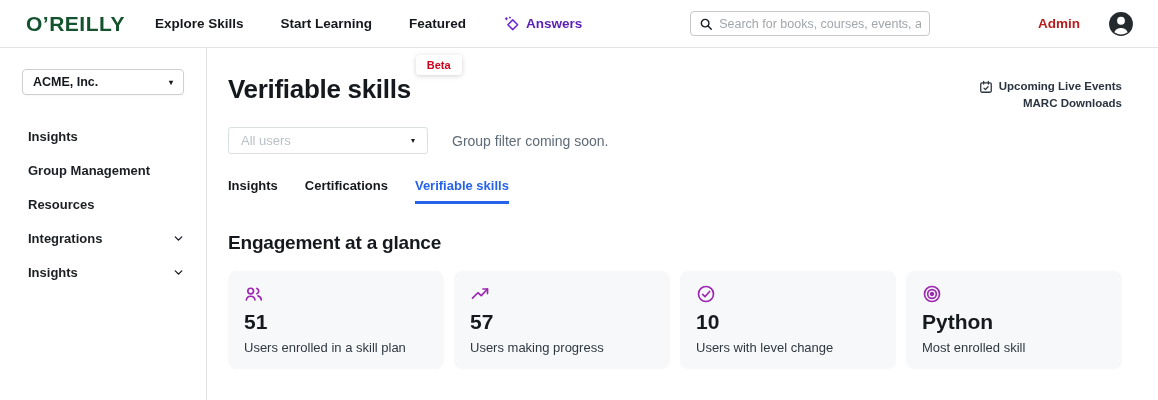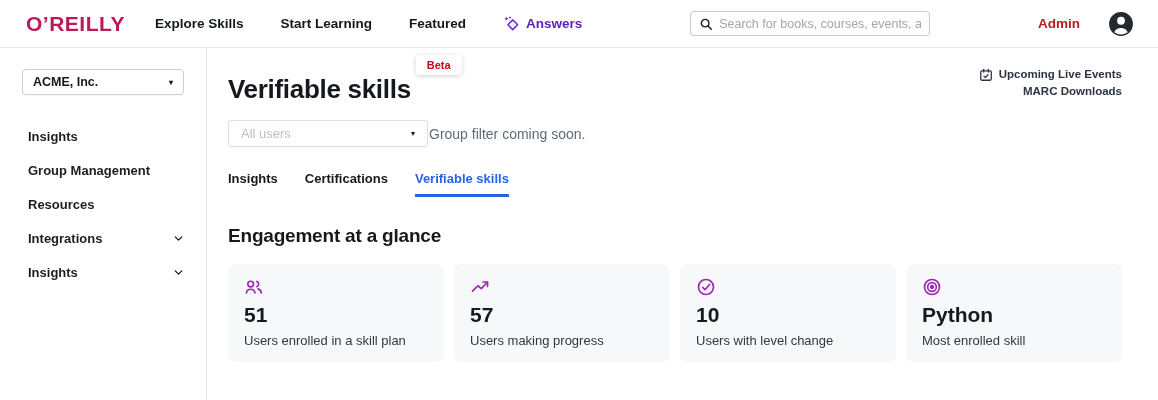--- a/index.html
+++ b/index.html
@@ -2,21 +2,21 @@
 <html><head>
 <meta charset="utf-8">
 <style>
   * { margin:0; padding:0; box-sizing:border-box; }
   html,body { width:1158px; height:400px; background:#fff; overflow:hidden;
               font-family:"Liberation Sans", sans-serif; color:#15191d; }
 
   
   .header { height:48px; display:flex; align-items:center; padding:0 24px 0 26px;
             border-bottom:1px solid #e4e4e4; background:#fff; }
-  .logo { font-size:21px; font-weight:800; color:#be185d; letter-spacing:0.5px; white-space:nowrap; }
+  .logo { font-size:21px; font-weight:800; color:#14532d; letter-spacing:0.5px; white-space:nowrap; }
   .topnav { display:flex; gap:37px; margin-left:30px; align-items:center; }
   .topnav a { text-decoration:none; color:#14181c; font-size:13.5px; font-weight:700; cursor:pointer; }
   .answers { display:flex; align-items:center; gap:5px; margin-left:37px; cursor:pointer; }
   .answers span { color:#5a1fb8; font-size:13.5px; font-weight:700; }
   .searchbox { margin-left:auto; width:240px; height:25px; border:1px solid #c9c9c9;
                border-radius:4px; display:flex; align-items:center; padding:0 8px; gap:6px; background:#fff; }
   .searchbox input { border:none; outline:none; flex:1; font-size:12.5px;
                      font-family:"Liberation Sans", sans-serif; color:#333; background:transparent; }
   .searchbox input::placeholder { color:#a0a6ab; }
   .admin { margin-left:auto; font-size:13.5px; font-weight:700; color:#b91c1c; cursor:pointer; }
@@ -35,25 +35,25 @@
                width:163px; padding-left:6px; font-size:13px; font-weight:700; color:#1b1f23; cursor:pointer; }
 
   
   .main { flex:1; padding:18px 37px 0 21px; }
   .title-row { display:flex; justify-content:space-between; align-items:flex-start; }
   .title-wrap { display:flex; align-items:flex-start; }
   h1 { font-size:26px; font-weight:700; letter-spacing:-0.3px; margin-top:8px; }
   .beta { margin-left:5px; transform:translateY(-11px); background:#fff; color:#d0021b;
           font-size:11px; font-weight:700; padding:4px 11px; border-radius:4px;
           box-shadow:0 1px 5px rgba(0,0,0,0.18); }
-  .quick-links { text-align:right; font-size:11.5px; font-weight:700; color:#2b3440; line-height:17px; }
+  .quick-links { text-align:right; font-size:11.5px; font-weight:700; color:#2b3440; line-height:17px;margin-top:12px; }
   .quick-links .line1 { display:flex; align-items:center; gap:6px; justify-content:flex-end; cursor:pointer; }
   .quick-links .line2 { cursor:pointer; }
 
-  .filter-row { margin-top:15px; display:flex; align-items:center; gap:1px; }
+  .filter-row { margin-top:15px; display:flex; align-items:center; gap:24px; }
   .users-select { width:200px; height:27px; border:1px solid #dadfe3; border-radius:3px;
                   display:flex; align-items:center; justify-content:space-between;
                   padding:0 12px; font-size:13px; color:#b9c0c7; background:#fff; cursor:pointer; }
   .users-select .caret { color:#16191d; font-size:8px; }
   .filter-note { font-size:14px; color:#5f6b76; }
 
   .tabs { margin-top:24px; display:flex; gap:27px; }
   .tab { font-size:13px; font-weight:700; color:#15191d; padding-bottom:8px;
          border-bottom:3px solid transparent; cursor:pointer; }
   .tab.active { color:#2563eb; border-bottom-color:#2563eb; }

